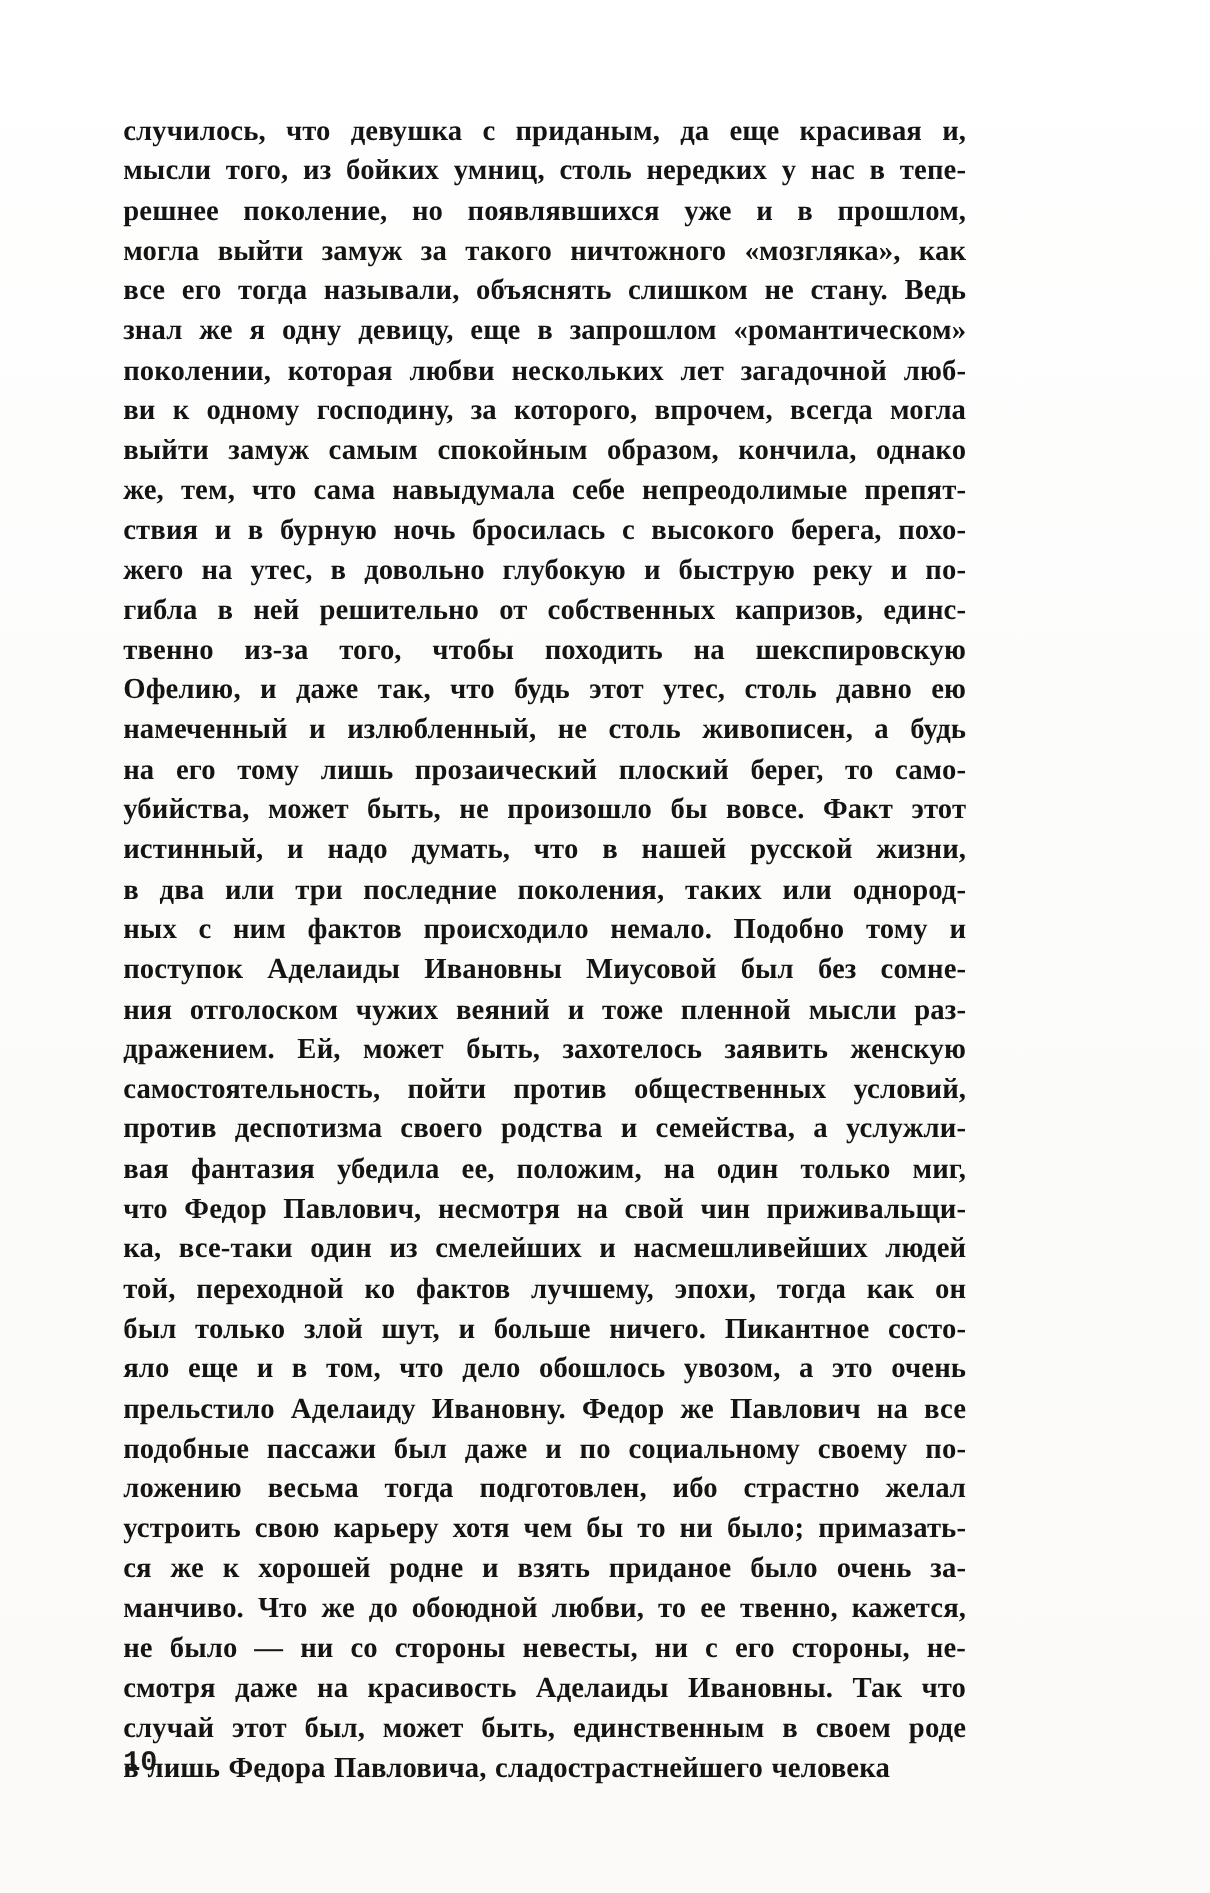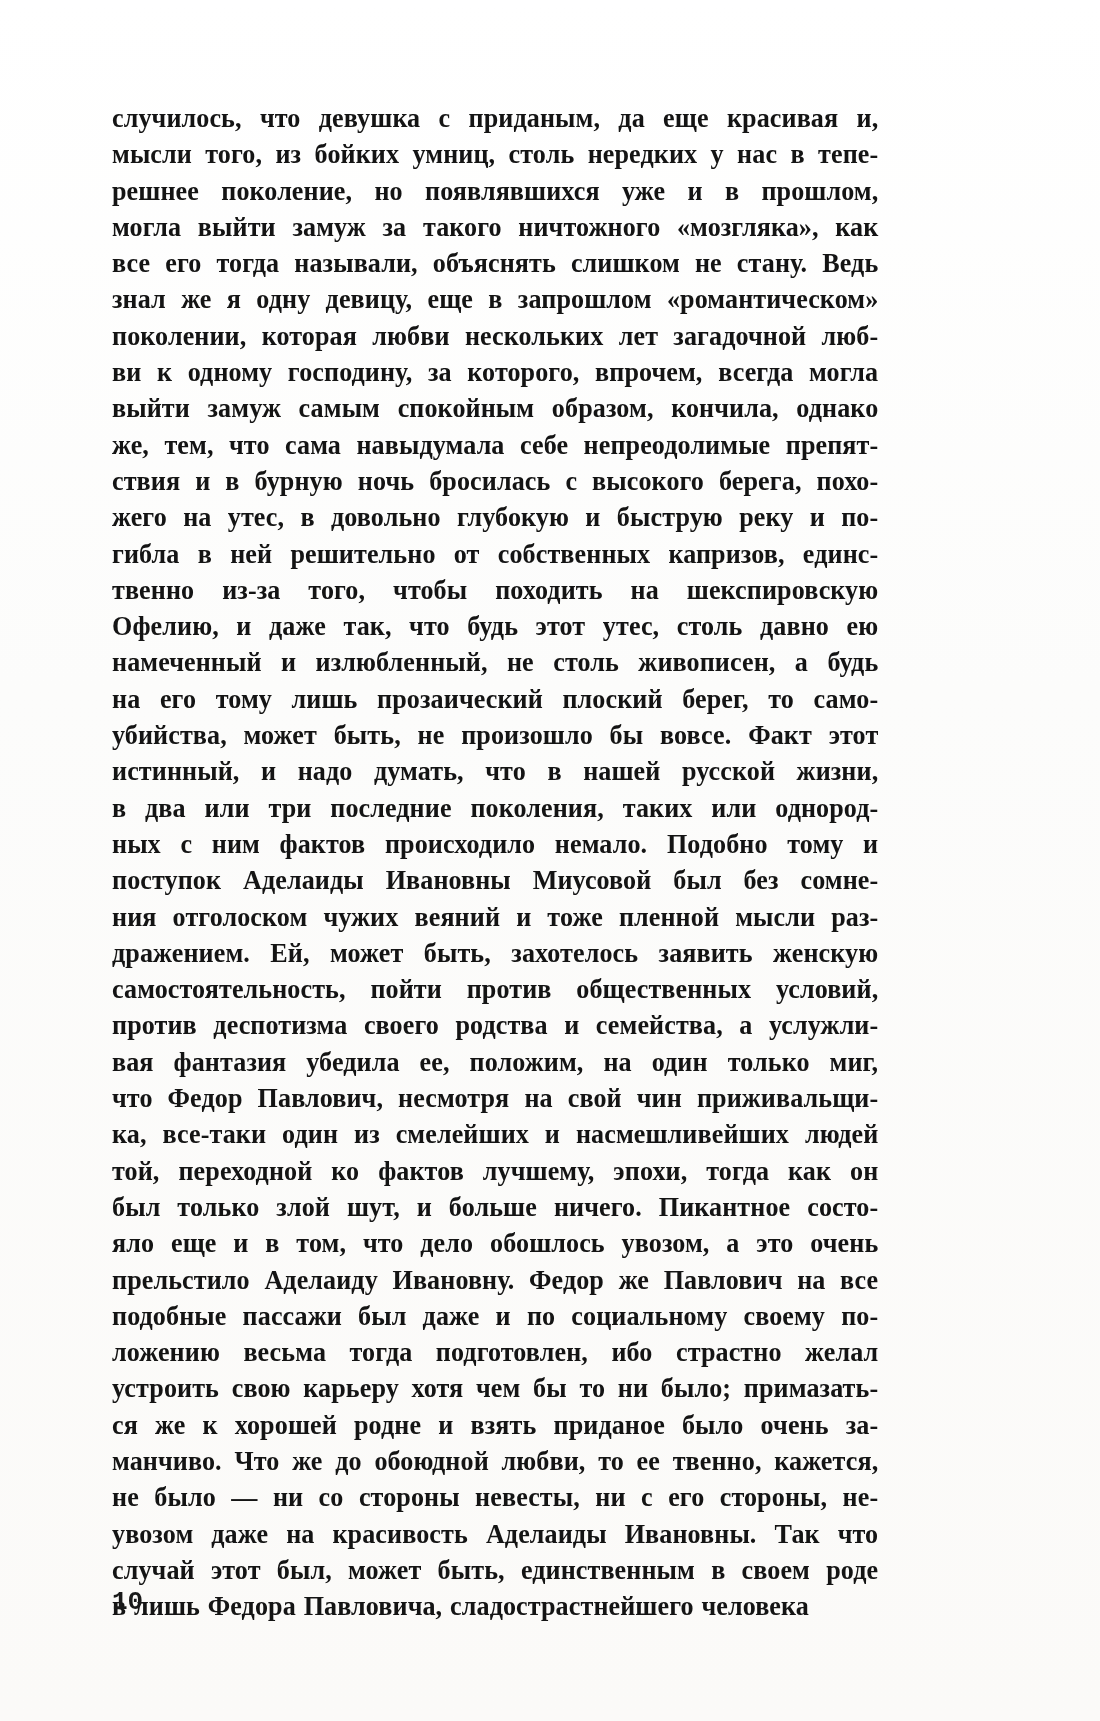--- a/index.html
+++ b/index.html
@@ -491,21 +491,21 @@
         <span class="w">со</span>
         <span class="w">стороны</span>
         <span class="w">невесты,</span>
         <span class="w">ни</span>
         <span class="w">с</span>
         <span class="w">его</span>
         <span class="w">стороны,</span>
         <span class="w">не-</span>
       </div>
       <div class="line just">
-        <span class="w">увозом</span>
+        <span class="w">смотря</span>
         <span class="w">даже</span>
         <span class="w">на</span>
         <span class="w">красивость</span>
         <span class="w">Аделаиды</span>
         <span class="w">Ивановны.</span>
         <span class="w">Так</span>
         <span class="w">что</span>
       </div>
       <div class="line just">
         <span class="w">случай</span>

